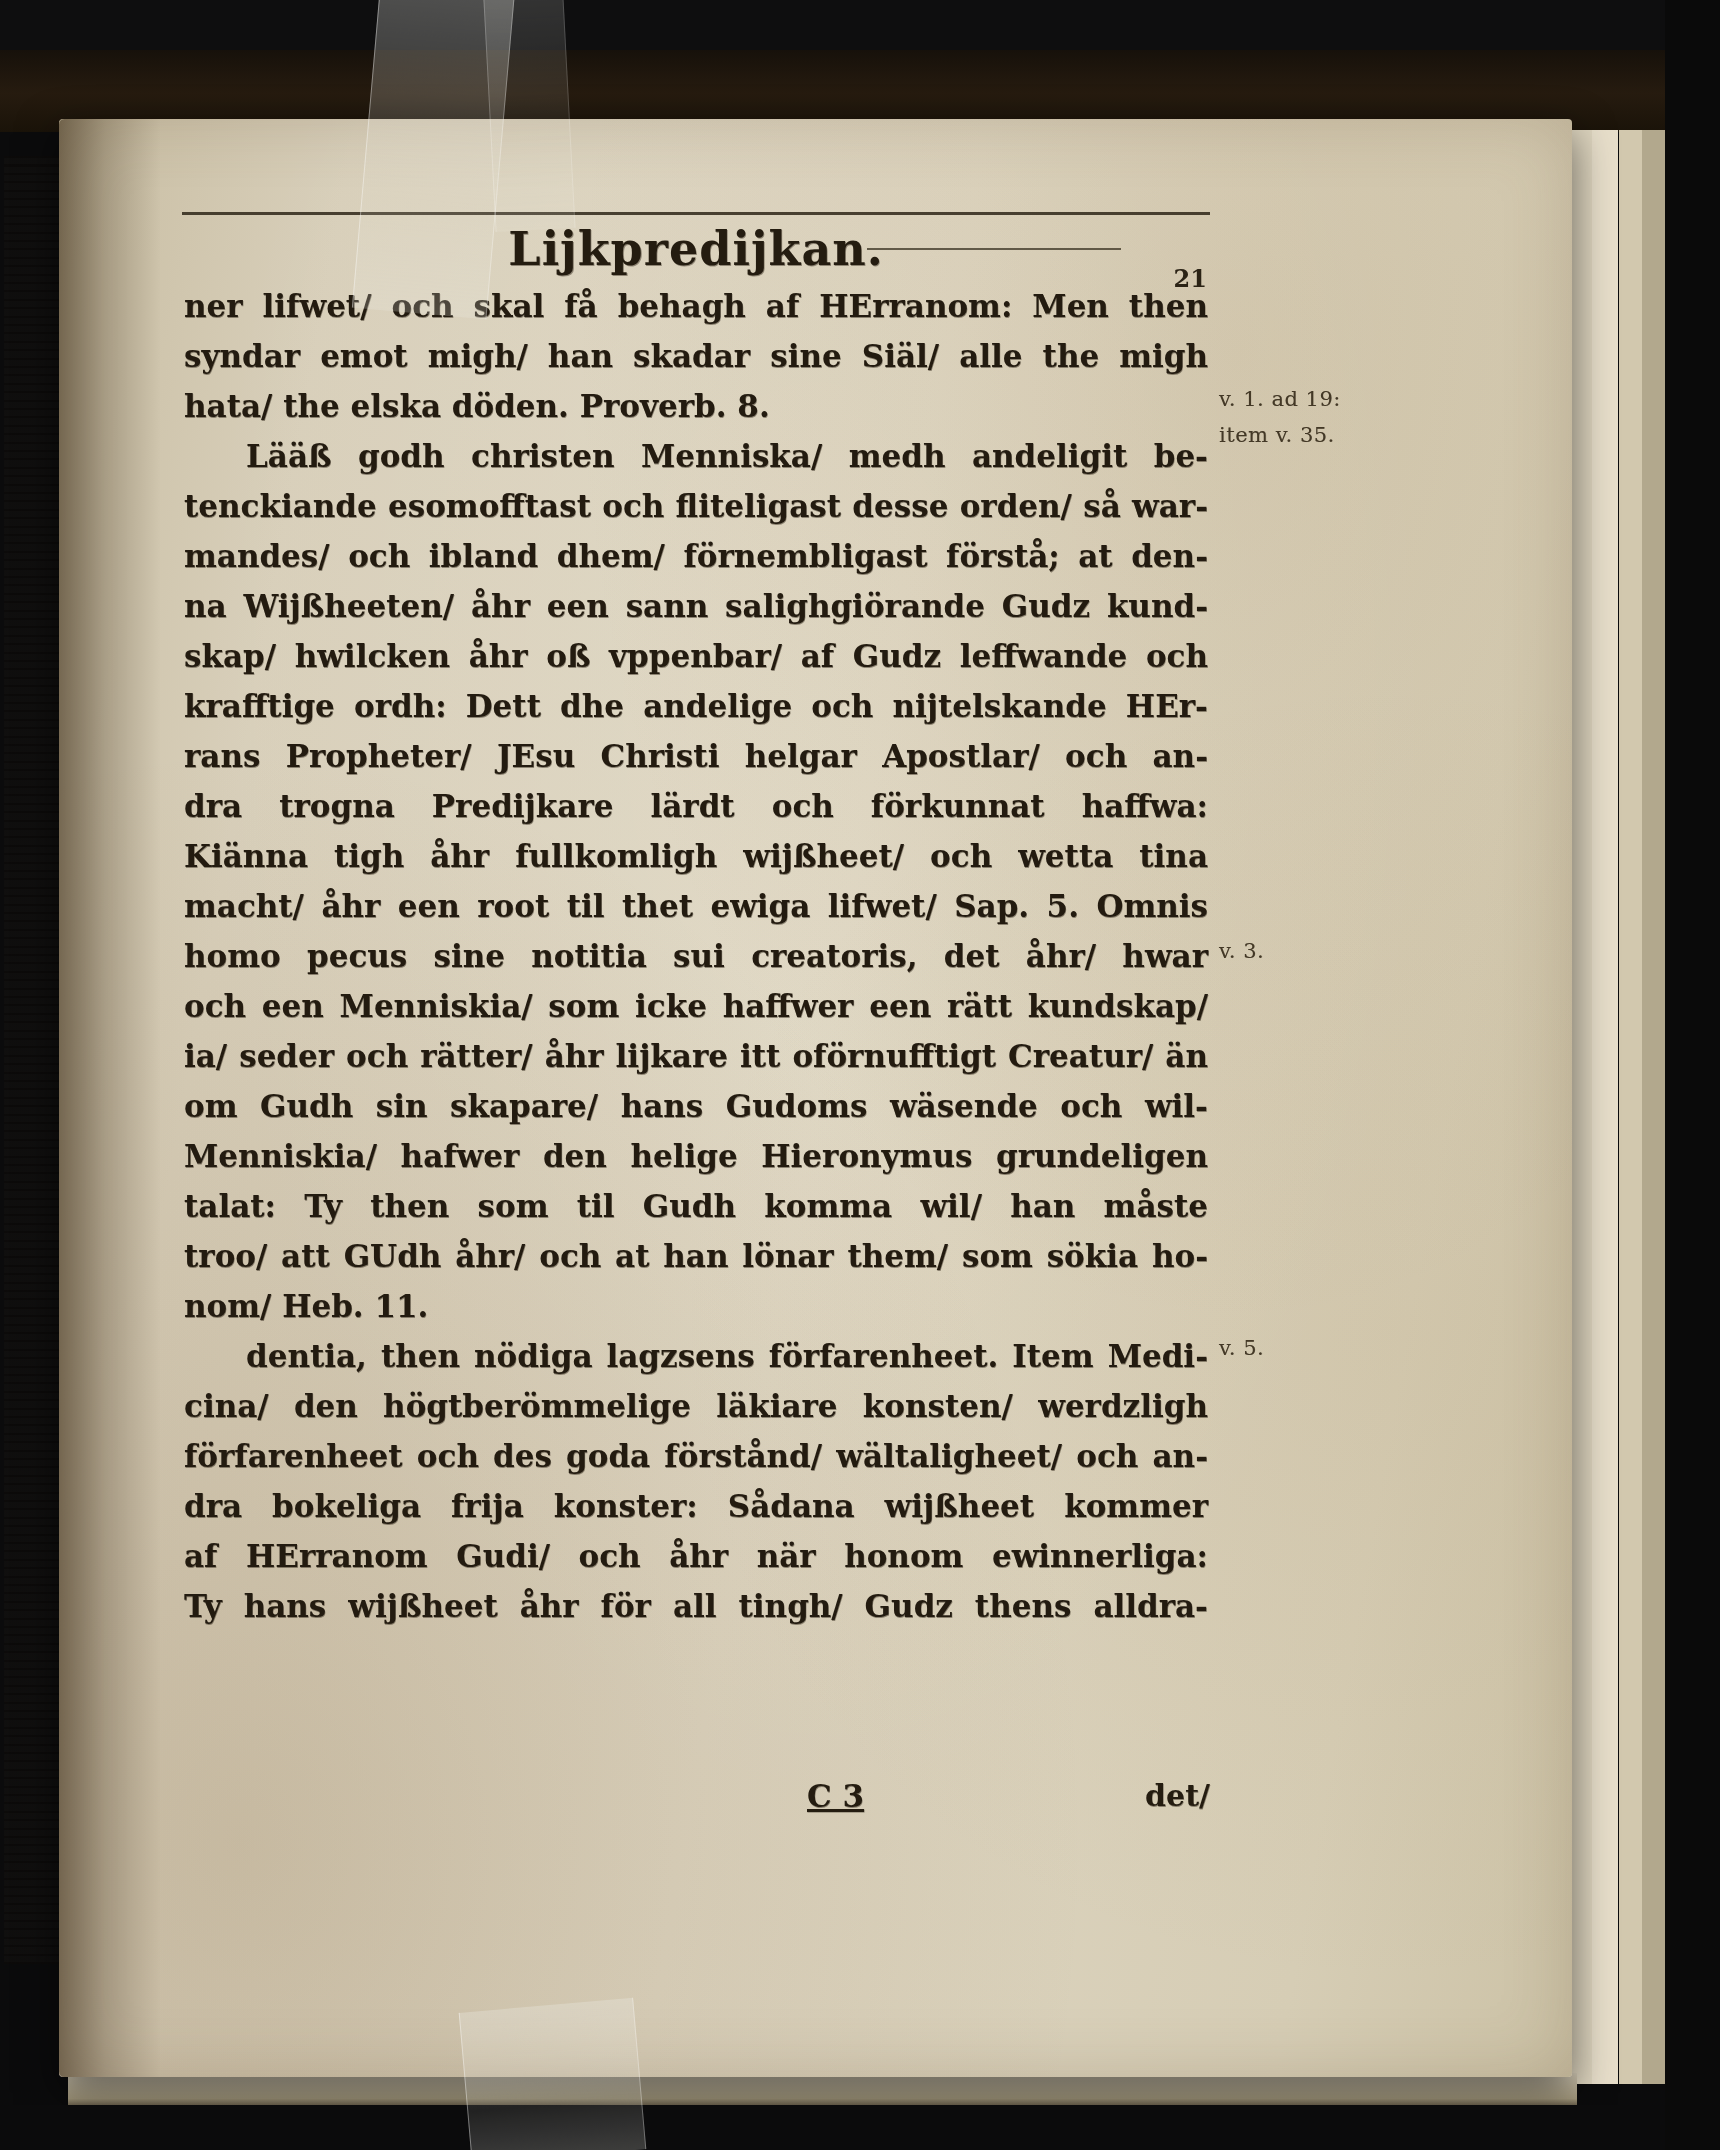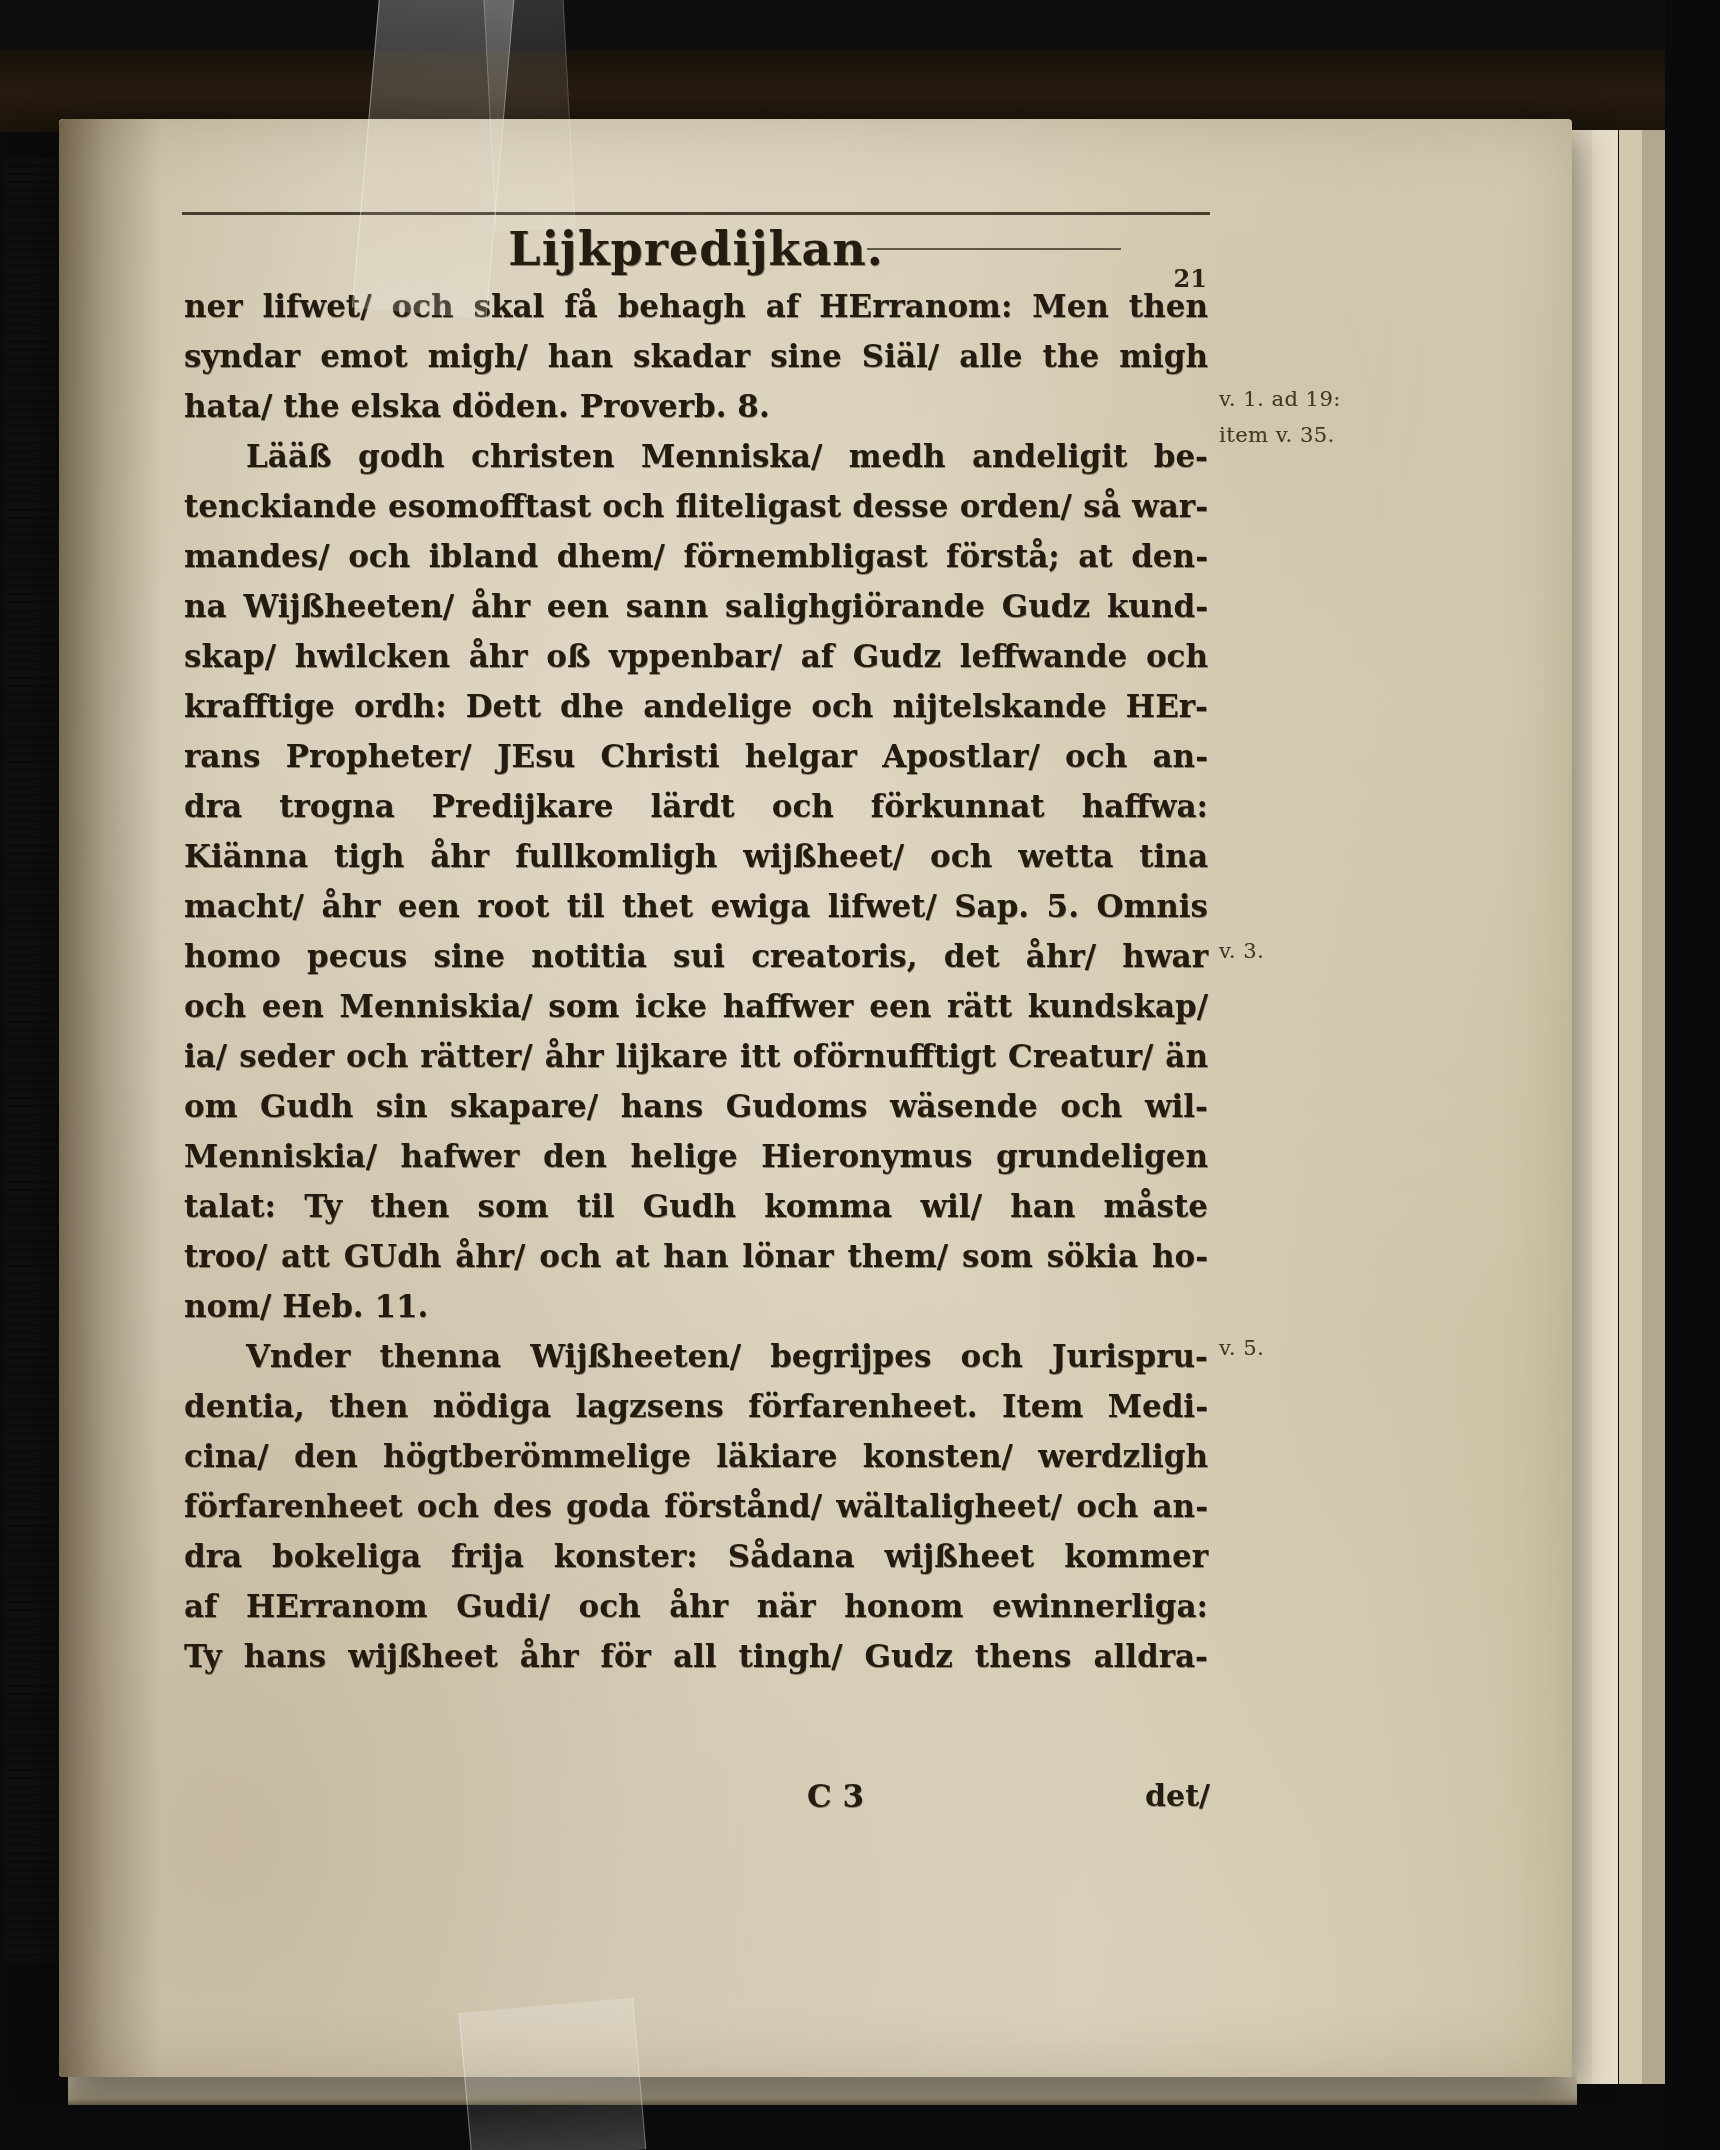--- a/index.html
+++ b/index.html
@@ -58,21 +58,21 @@
   .body-text{position:absolute;left:125px;top:162px;width:1024px;}
   .line{font-size:31px;line-height:50px;height:50px;font-weight:700;color:#231b10;
         text-align:justify;text-align-last:justify;
         text-shadow:0.5px 0.6px 0.5px rgba(28,19,8,.42);}
   .para .line:last-child{text-align-last:left;}
   .para.justify-last .line:last-child{text-align-last:justify;}
   .para.indent .line:first-child{text-indent:62px;}
 
   
   .sig{position:absolute;left:748px;top:1659px;font-size:31px;font-weight:700;color:#241c10;
-        text-shadow:0.5px 0.6px 0.5px rgba(28,19,8,.42);}
+        text-shadow:0.5px 0.6px 0.5px rgba(28,19,8,.42);text-decoration:underline;}
   .catchword{position:absolute;left:1046px;top:1659px;width:105px;text-align:right;font-size:30px;
         font-weight:700;color:#241c10;text-shadow:0.5px 0.6px 0.5px rgba(28,19,8,.42);}
 
   
   .strip{position:absolute;z-index:6;
          background:linear-gradient(180deg, rgba(238,238,232,.30), rgba(235,235,225,.10) 65%, rgba(238,238,230,.22));
          border-left:1.6px solid rgba(255,255,255,.38);border-right:1.6px solid rgba(255,255,255,.30);}
   .strip-top-1{left:366px;top:-15.7px;width:133px;height:330px;transform:rotate(5deg);}
   .strip-top-2{left:489px;top:-21px;width:78px;height:251px;transform:rotate(-3deg);opacity:.6;}
   .strip-bottom{left:465px;top:2005px;width:173px;height:152px;transform:rotate(-5deg);}
@@ -126,21 +126,20 @@
           <div class="line">homo pecus sine notitia sui creatoris, det åhr/ hwar</div>
           <div class="line">och een Menniskia/ som icke haffwer een rätt kundskap/</div>
           <div class="line">ia/ seder och rätter/ åhr lijkare itt oförnufftigt Creatur/ än</div>
           <div class="line">om Gudh sin skapare/ hans Gudoms wäsende och wil-</div>
           <div class="line">Menniskia/ hafwer den helige Hieronymus grundeligen</div>
           <div class="line">talat: Ty then som til Gudh komma wil/ han måste</div>
           <div class="line">troo/ att GUdh åhr/ och at han lönar them/ som sökia ho-</div>
           <div class="line">nom/ Heb. 11.</div>
         </div>
         <div class="para indent justify-last">
-          <div class="line">Vnder thenna Wijßheeten/ begrijpes och Jurispru-</div>
           <div class="line">dentia, then nödiga lagzsens förfarenheet. Item Medi-</div>
           <div class="line">cina/ den högtberömmelige läkiare konsten/ werdzligh</div>
           <div class="line">förfarenheet och des goda förstånd/ wältaligheet/ och an-</div>
           <div class="line">dra bokeliga frija konster: Sådana wijßheet kommer</div>
           <div class="line">af HErranom Gudi/ och åhr när honom ewinnerliga:</div>
           <div class="line">Ty hans wijßheet åhr för all tingh/ Gudz thens alldra-</div>
         </div>
       </div>
 
     <div class="sig">C 3</div>

